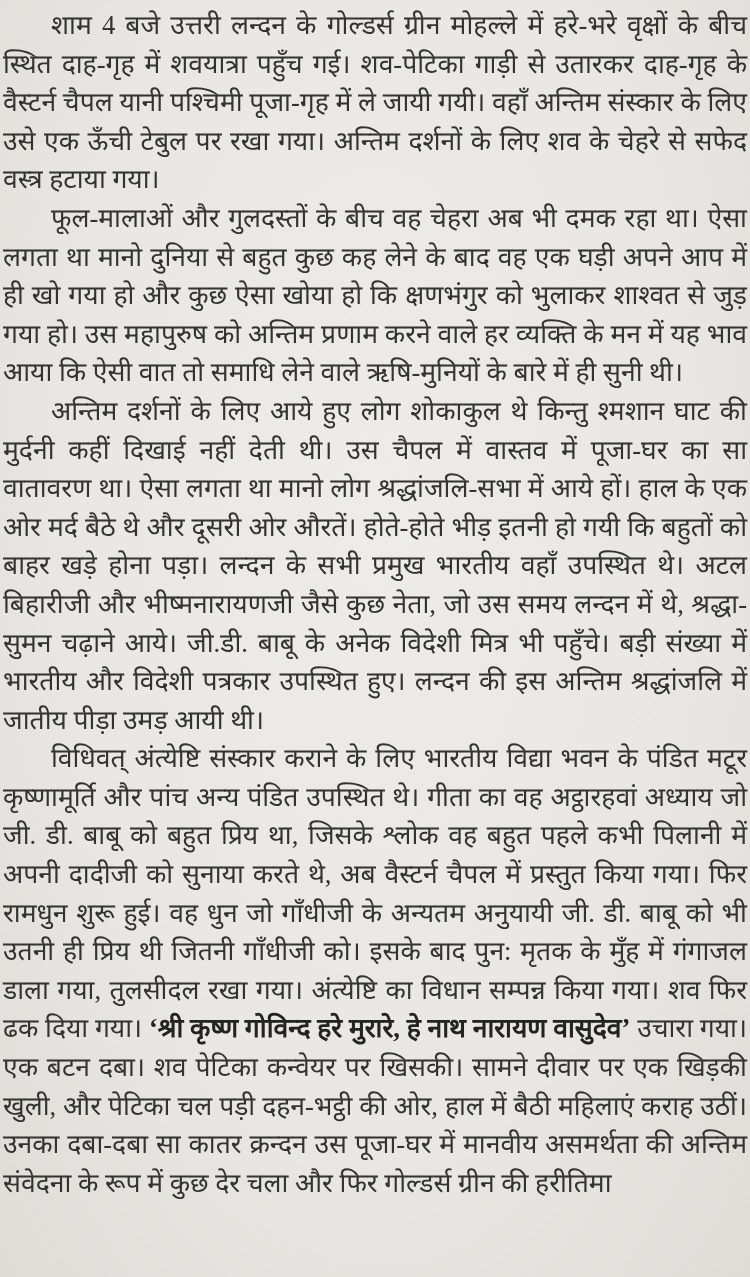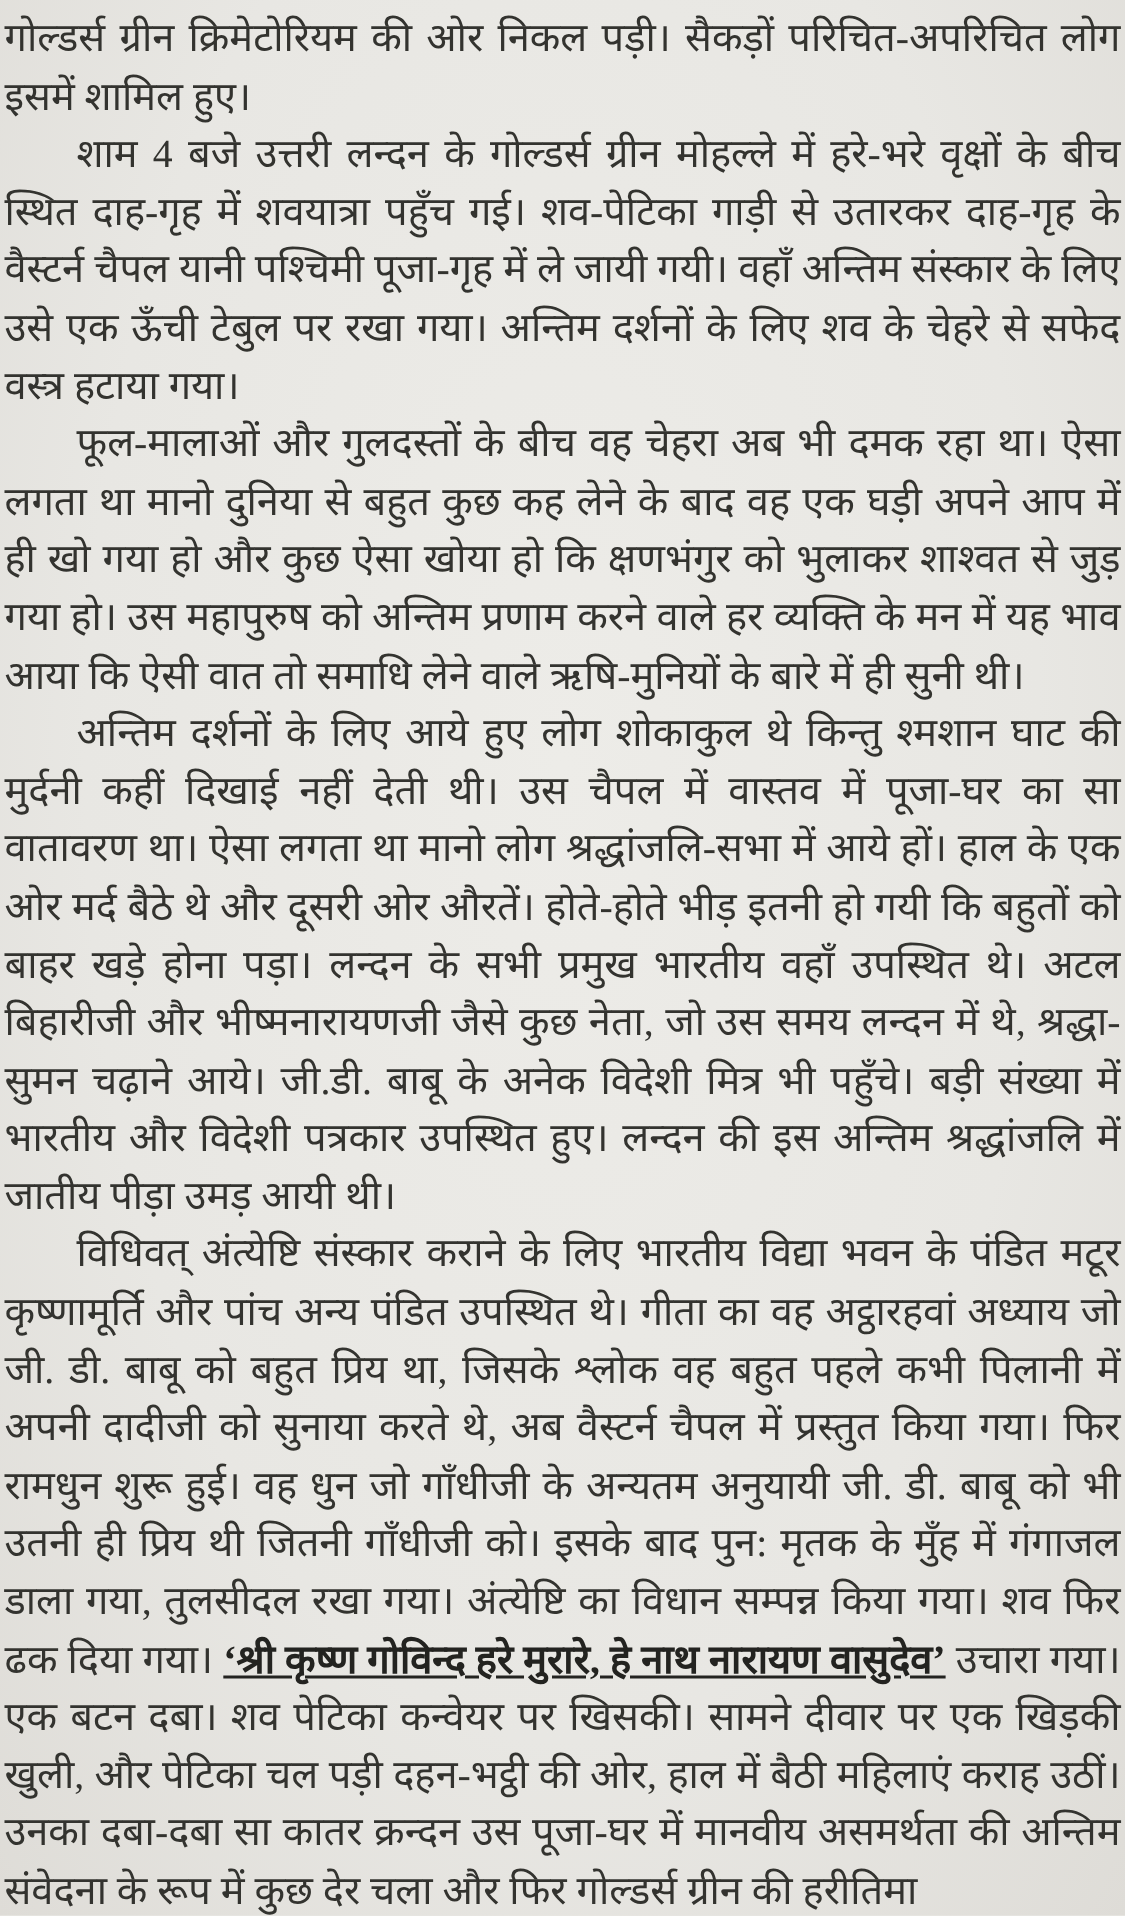--- a/index.html
+++ b/index.html
@@ -29,27 +29,25 @@
   .page p {
     margin: 0;
     padding: 0;
   }
   .page p.indent {
     text-indent: 48px;
   }
   .quote-bold {
     font-weight: bold;
     color: #232320;
-    text-decoration: underline;
   }
 </style>
 </head>
 <body>
 
 <div class="page">
-  <p>गोल्डर्स ग्रीन क्रिमेटोरियम की ओर निकल पड़ी। सैकड़ों परिचित-अपरिचित लोग इसमें शामिल हुए।</p>
   <p class="indent">शाम 4 बजे उत्तरी लन्दन के गोल्डर्स ग्रीन मोहल्ले में हरे-भरे वृक्षों के बीच स्थित दाह-गृह में शवयात्रा पहुँच गई। शव-पेटिका गाड़ी से उतारकर दाह-गृह के वैस्टर्न चैपल यानी पश्चिमी पूजा-गृह में ले जायी गयी। वहाँ अन्तिम संस्कार के लिए उसे एक ऊँची टेबुल पर रखा गया। अन्तिम दर्शनों के लिए शव के चेहरे से सफेद वस्त्र हटाया गया।</p>
   <p class="indent">फूल-मालाओं और गुलदस्तों के बीच वह चेहरा अब भी दमक रहा था। ऐसा लगता था मानो दुनिया से बहुत कुछ कह लेने के बाद वह एक घड़ी अपने आप में ही खो गया हो और कुछ ऐसा खोया हो कि क्षणभंगुर को भुलाकर शाश्वत से जुड़ गया हो। उस महापुरुष को अन्तिम प्रणाम करने वाले हर व्यक्ति के मन में यह भाव आया कि ऐसी वात तो समाधि लेने वाले ऋषि-मुनियों के बारे में ही सुनी थी।</p>
   <p class="indent">अन्तिम दर्शनों के लिए आये हुए लोग शोकाकुल थे किन्तु श्मशान घाट की मुर्दनी कहीं दिखाई नहीं देती थी। उस चैपल में वास्तव में पूजा-घर का सा वातावरण था। ऐसा लगता था मानो लोग श्रद्धांजलि-सभा में आये हों। हाल के एक ओर मर्द बैठे थे और दूसरी ओर औरतें। होते-होते भीड़ इतनी हो गयी कि बहुतों को बाहर खड़े होना पड़ा। लन्दन के सभी प्रमुख भारतीय वहाँ उपस्थित थे। अटल बिहारीजी और भीष्मनारायणजी जैसे कुछ नेता, जो उस समय लन्दन में थे, श्रद्धा-सुमन चढ़ाने आये। जी.डी. बाबू के अनेक विदेशी मित्र भी पहुँचे। बड़ी संख्या में भारतीय और विदेशी पत्रकार उपस्थित हुए। लन्दन की इस अन्तिम श्रद्धांजलि में जातीय पीड़ा उमड़ आयी थी।</p>
   <p class="indent">
     <span>विधिवत् अंत्येष्टि संस्कार कराने के लिए भारतीय विद्या भवन के पंडित मटूर कृष्णामूर्ति और पांच अन्य पंडित उपस्थित थे। गीता का वह अट्ठारहवां अध्याय जो जी. डी. बाबू को बहुत प्रिय था, जिसके श्लोक वह बहुत पहले कभी पिलानी में अपनी दादीजी को सुनाया करते थे, अब वैस्टर्न चैपल में प्रस्तुत किया गया। फिर रामधुन शुरू हुई। वह धुन जो गाँधीजी के अन्यतम अनुयायी जी. डी. बाबू को भी उतनी ही प्रिय थी जितनी गाँधीजी को। इसके बाद पुन: मृतक के मुँह में गंगाजल डाला गया, तुलसीदल रखा गया। अंत्येष्टि का विधान सम्पन्न किया गया। शव फिर ढक दिया गया। </span><span class="quote-bold">‘श्री कृष्ण गोविन्द हरे मुरारे, हे नाथ नारायण वासुदेव’</span><span> उचारा गया। एक बटन दबा। शव पेटिका कन्वेयर पर खिसकी। सामने दीवार पर एक खिड़की खुली, और पेटिका चल पड़ी दहन-भट्ठी की ओर, हाल में बैठी महिलाएं कराह उठीं। उनका दबा-दबा सा कातर क्रन्दन उस पूजा-घर में मानवीय असमर्थता की अन्तिम संवेदना के रूप में कुछ देर चला और फिर गोल्डर्स ग्रीन की हरीतिमा</span>
   </p>
 </div>
 
 </body></html>

